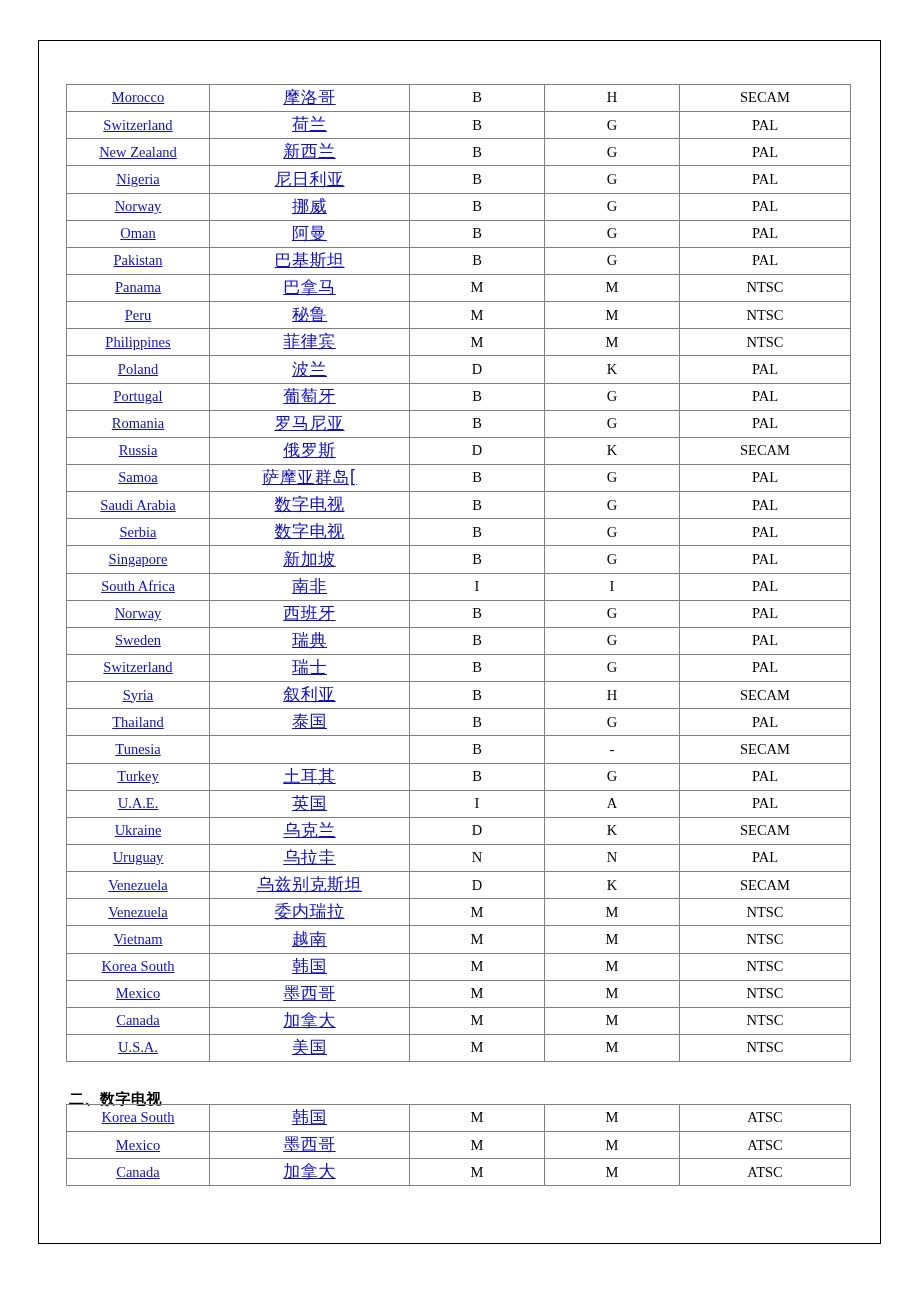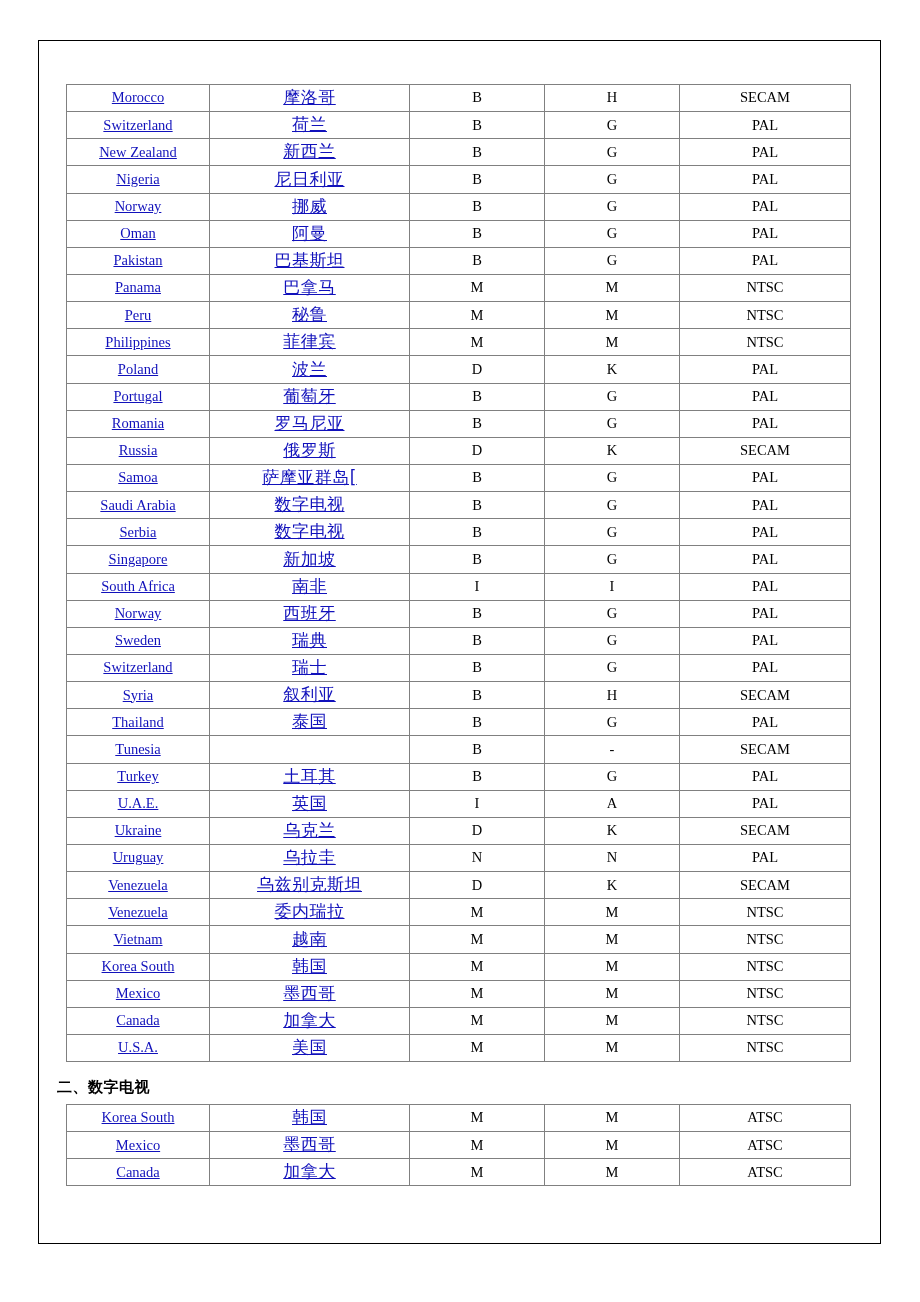--- a/index.html
+++ b/index.html
@@ -72,21 +72,21 @@
   
   a.lnk.empty {
     display: inline-block;
     width: 20px;
     height: 1em;
     vertical-align: middle;
   }
 
   
   h2.section-heading {
-    margin: 0;
+    margin: 12px;
     padding: 0;
     position: absolute;
     left: 57px;
     top: 1078px;
     font-family: "DejaVu Sans", "Liberation Sans", sans-serif;
     font-size: 15px;
     font-weight: bold;
     color: #000000;
     letter-spacing: 0.5px;
     white-space: nowrap;

